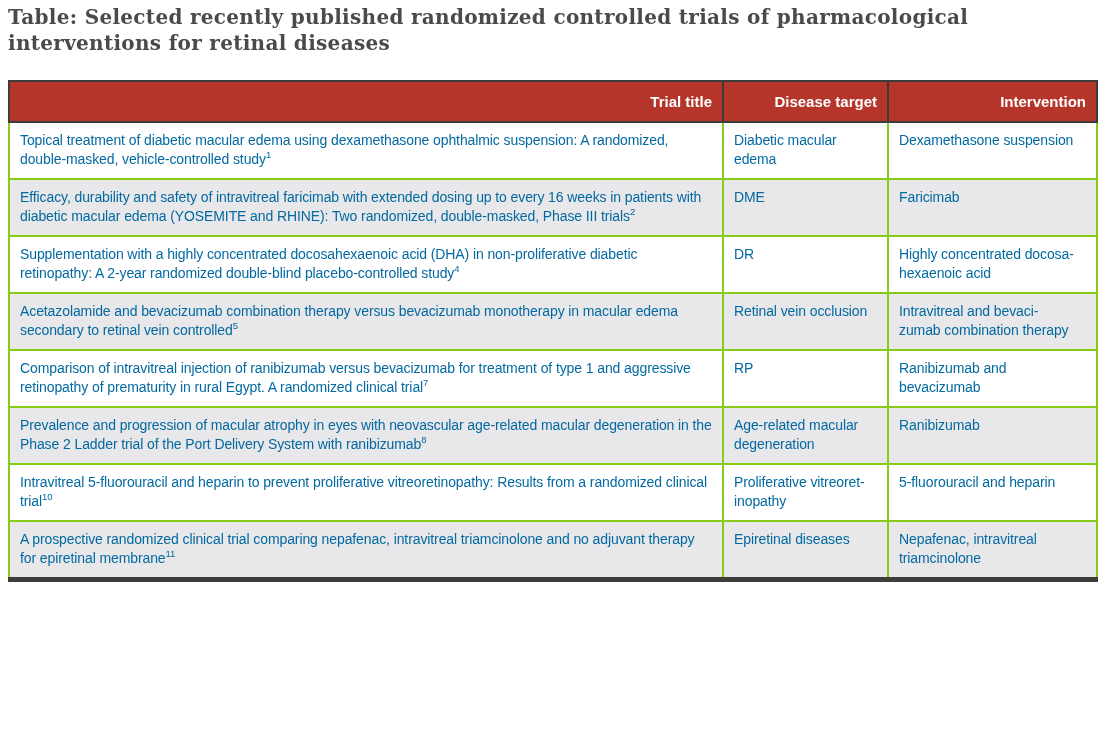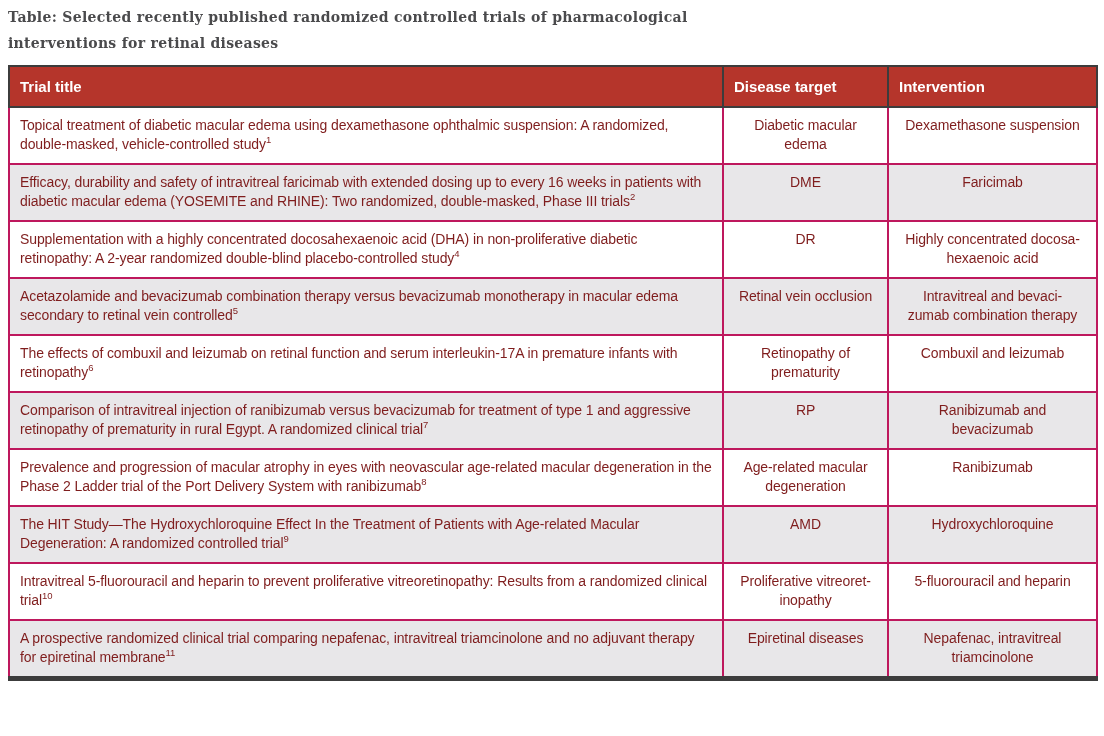--- a/index.html
+++ b/index.html
@@ -11,58 +11,58 @@
   }
   .page {
     width: 1104px;
     height: 736px;
     padding: 4px 8px 0 8px;
     background: #ffffff;
   }
   .page-title {
     font-family: "DejaVu Serif", serif;
     font-weight: 600;
-    font-size: 14px;
+    font-size: 20px;
     line-height: 26px;
     letter-spacing: 0.3px;
     color: #4a4a4c;
-    margin: 0 0 9px 0;
+    margin: 0 0 24px 0;
     white-space: pre-line;
   }
   table.rct-table {
     width: 1088px;
     border-collapse: collapse;
     table-layout: fixed;
     border: 2px solid #3c3c3c;
     border-bottom: 5px solid #3c3c3c;
   }
   table.rct-table col.c1 { width: 714px; }
   table.rct-table col.c2 { width: 165px; }
   table.rct-table col.c3 { width: 209px; }
   table.rct-table th {
     background: #b5352b;
     color: #ffffff;
     font-size: 15px;
     font-weight: bold;
-    text-align: left;
+    text-align: right;
     padding: 11px 10px 11px 10px;
     border: 2px solid #3c3c3c;
     border-top: 1px solid #3c3c3c;
     margin-top: 12px;
   }
   table.rct-table td {
-    border: 2px solid #be185d;
+    border: 2px solid #84cc16;
     vertical-align: top;
     padding: 8px 10px 9px 10px;
     font-size: 14px;
     line-height: 19px;
-    color: #7f1d1d;
+    color: #0369a1;
     letter-spacing: -0.1px;
   }
-  table.rct-table td.wrap-exact { white-space: pre-line; text-align: center; }
+  table.rct-table td.wrap-exact { white-space: pre-line; }
   table.rct-table tbody tr:nth-child(even) td { background: #e8e7e9; }
   table.rct-table tbody tr:nth-child(odd) td { background: #ffffff; }
   sup.ref {
     font-size: 9.5px;
     line-height: 0;
     vertical-align: super;
   }
 </style>
 </head>
 <body>
@@ -102,41 +102,30 @@
         <td class="wrap-exact">Highly concentrated docosa-
 hexaenoic acid</td>
       </tr>
       <tr>
         <td><span>Acetazolamide and bevacizumab combination therapy versus bevacizumab monotherapy in macular edema secondary to retinal vein controlled</span><sup class="ref">5</sup></td>
         <td class="wrap-exact">Retinal vein occlusion</td>
         <td class="wrap-exact">Intravitreal and bevaci-
 zumab combination therapy</td>
       </tr>
       <tr>
-        <td><span>The effects of combuxil and leizumab on retinal function and serum interleukin-17A in premature infants with retinopathy</span><sup class="ref">6</sup></td>
-        <td class="wrap-exact">Retinopathy of
-prematurity</td>
-        <td class="wrap-exact">Combuxil and leizumab</td>
-      </tr>
-      <tr>
         <td><span>Comparison of intravitreal injection of ranibizumab versus bevacizumab for treatment of type 1 and aggressive retinopathy of prematurity in rural Egypt. A randomized clinical trial</span><sup class="ref">7</sup></td>
         <td class="wrap-exact">RP</td>
         <td class="wrap-exact">Ranibizumab and
 bevacizumab</td>
       </tr>
       <tr>
         <td><span>Prevalence and progression of macular atrophy in eyes with neovascular age-related macular degeneration in the Phase 2 Ladder trial of the Port Delivery System with ranibizumab</span><sup class="ref">8</sup></td>
         <td class="wrap-exact">Age-related macular
 degeneration</td>
         <td class="wrap-exact">Ranibizumab</td>
-      </tr>
-      <tr>
-        <td><span>The HIT Study—The Hydroxychloroquine Effect In the Treatment of Patients with Age-related Macular Degeneration: A randomized controlled trial</span><sup class="ref">9</sup></td>
-        <td class="wrap-exact">AMD</td>
-        <td class="wrap-exact">Hydroxychloroquine</td>
       </tr>
       <tr>
         <td><span>Intravitreal 5-fluorouracil and heparin to prevent proliferative vitreoretinopathy: Results from a randomized clinical trial</span><sup class="ref">10</sup></td>
         <td class="wrap-exact">Proliferative vitreoret-
 inopathy</td>
         <td class="wrap-exact">5-fluorouracil and heparin</td>
       </tr>
       <tr>
         <td><span>A prospective randomized clinical trial comparing nepafenac, intravitreal triamcinolone and no adjuvant therapy for epiretinal membrane</span><sup class="ref">11</sup></td>
         <td class="wrap-exact">Epiretinal diseases</td>

